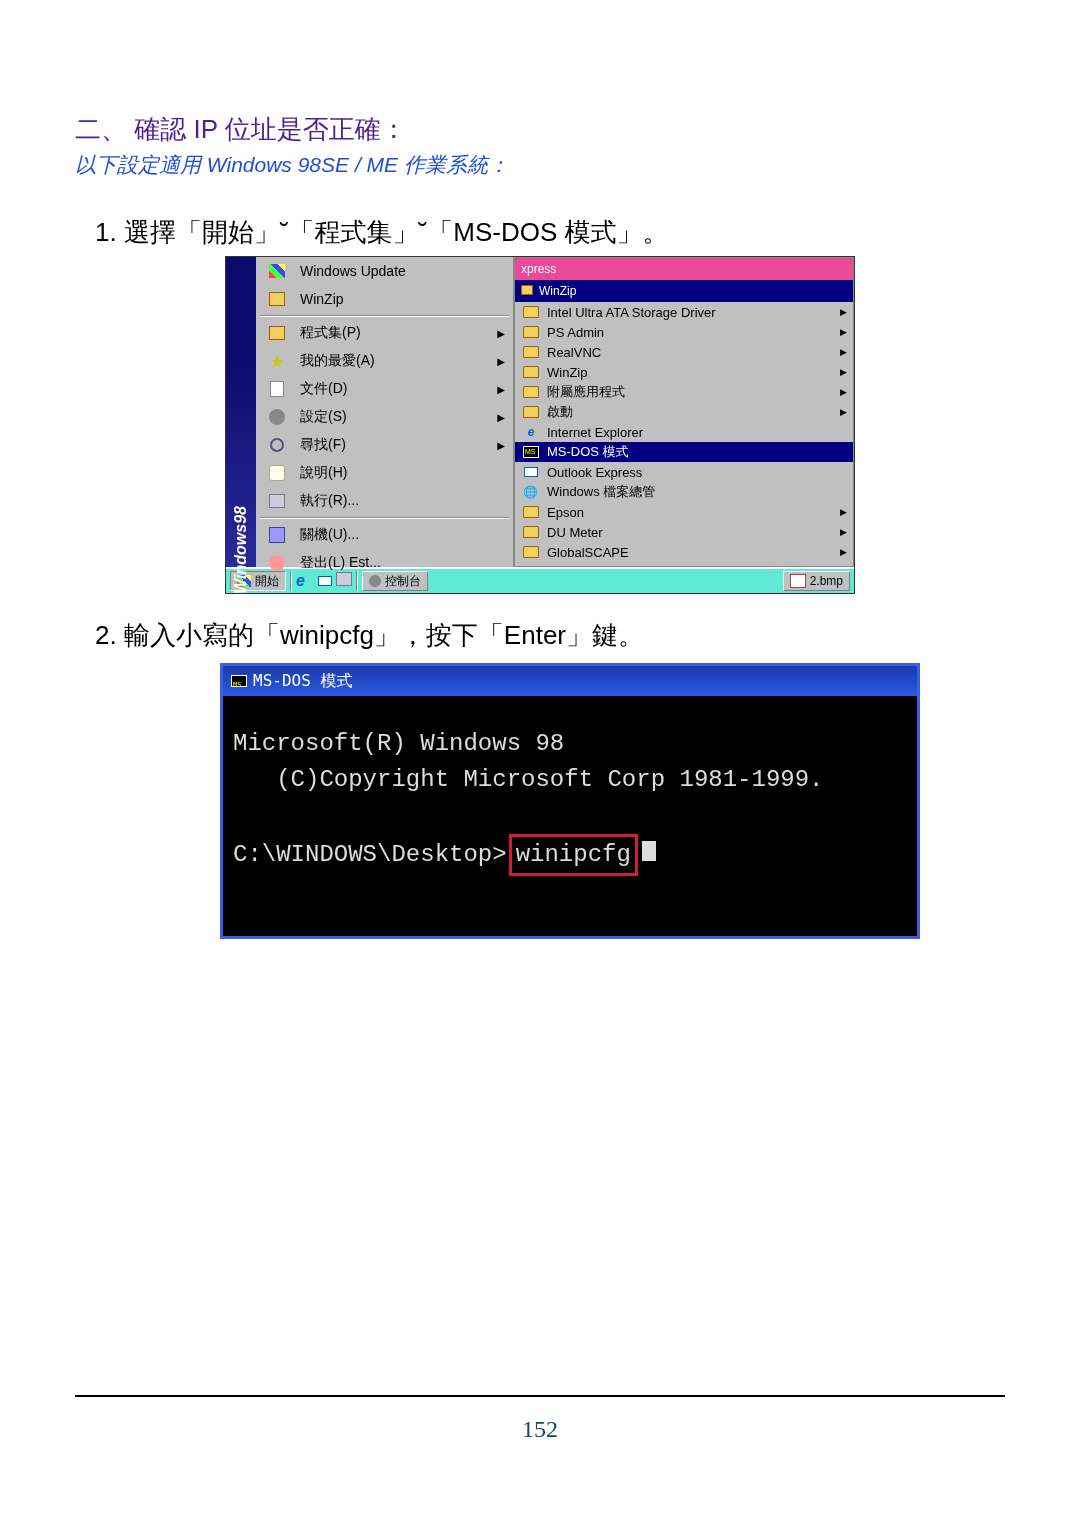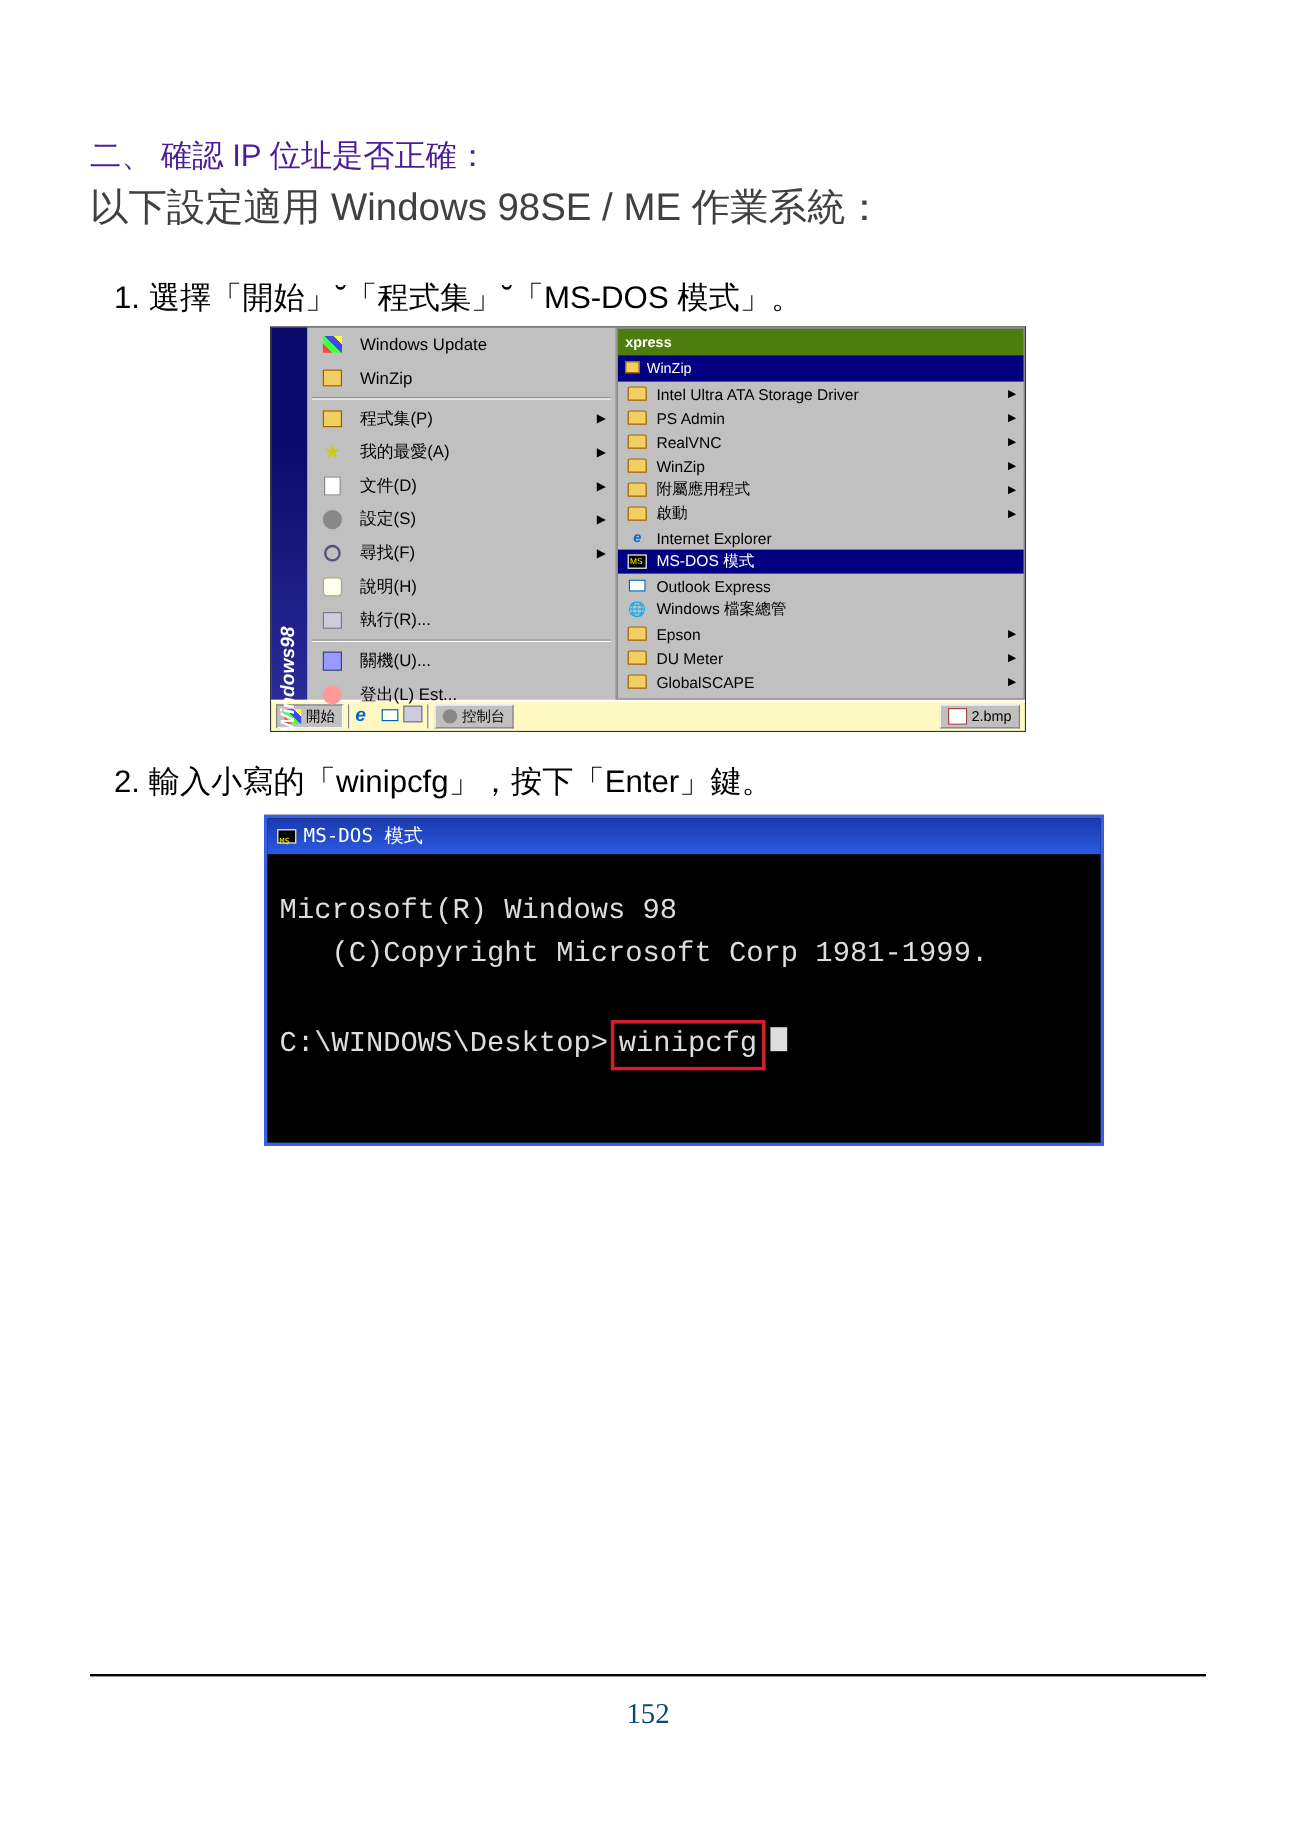--- a/index.html
+++ b/index.html
@@ -13,23 +13,24 @@
   .page {
     padding: 110px 75px 0 75px;
   }
   .heading {
     font-size: 26px;
     line-height: 1.5;
     color: #4c1d95;
     margin-bottom: 2px;
   }
   .subheading {
-    font-size: 32px;
-    color: #404040;
+    font-size: 21px;
+    color: #1d4ed8;
     margin-bottom: 36px;
+    font-style: italic;
   }
   .step {
     font-size: 26px;
     color: #000;
     margin-bottom: 6px;
     padding-left: 20px;
   }
   .step .b { font-weight: normal; }
   
   .shot1 {
@@ -86,29 +87,28 @@
   .startmenu .arrow {
     position: absolute; right: 8px; top: 50%; transform: translateY(-50%);
     font-size: 10px;
   }
   .submenu {
     width: 340px;
     background: #c0c0c0;
     border: 1px solid #888;
   }
   .subhead {
-    background: #4d7c0f;
+    background: #ec4899;
     color: #fff;
     height: 22px;
     font-size: 12px;
     padding: 2px 6px;
     display: flex;
     align-items: center;
     gap: 6px;
-    font-weight: bold;
   }
   .subhead2 {
     background: #000080;
     color: #fff;
     height: 22px;
     font-size: 12px;
     padding: 2px 6px;
     display: flex;
     align-items: center;
     gap: 6px;
@@ -122,21 +122,21 @@
     color: #000;
     position: relative;
   }
   .subrow.hi { background: #000080; color: #fff; }
   .subrow .sico {
     width: 20px; height: 16px; display: inline-flex; align-items: center; justify-content: center; margin-right: 6px; font-size: 12px;
   }
   .subrow .arrow { position: absolute; right: 6px; top: 50%; transform: translateY(-50%); font-size: 9px; }
   .taskbar {
     height: 26px;
-    background: #fef9c3;
+    background: #5eead4;
     border-top: 2px solid #fff;
     display: flex;
     align-items: center;
     padding: 0 4px;
     gap: 4px;
   }
   .tbtn {
     height: 20px;
     background: #c0c0c0;
     border: 1px solid #808080;

